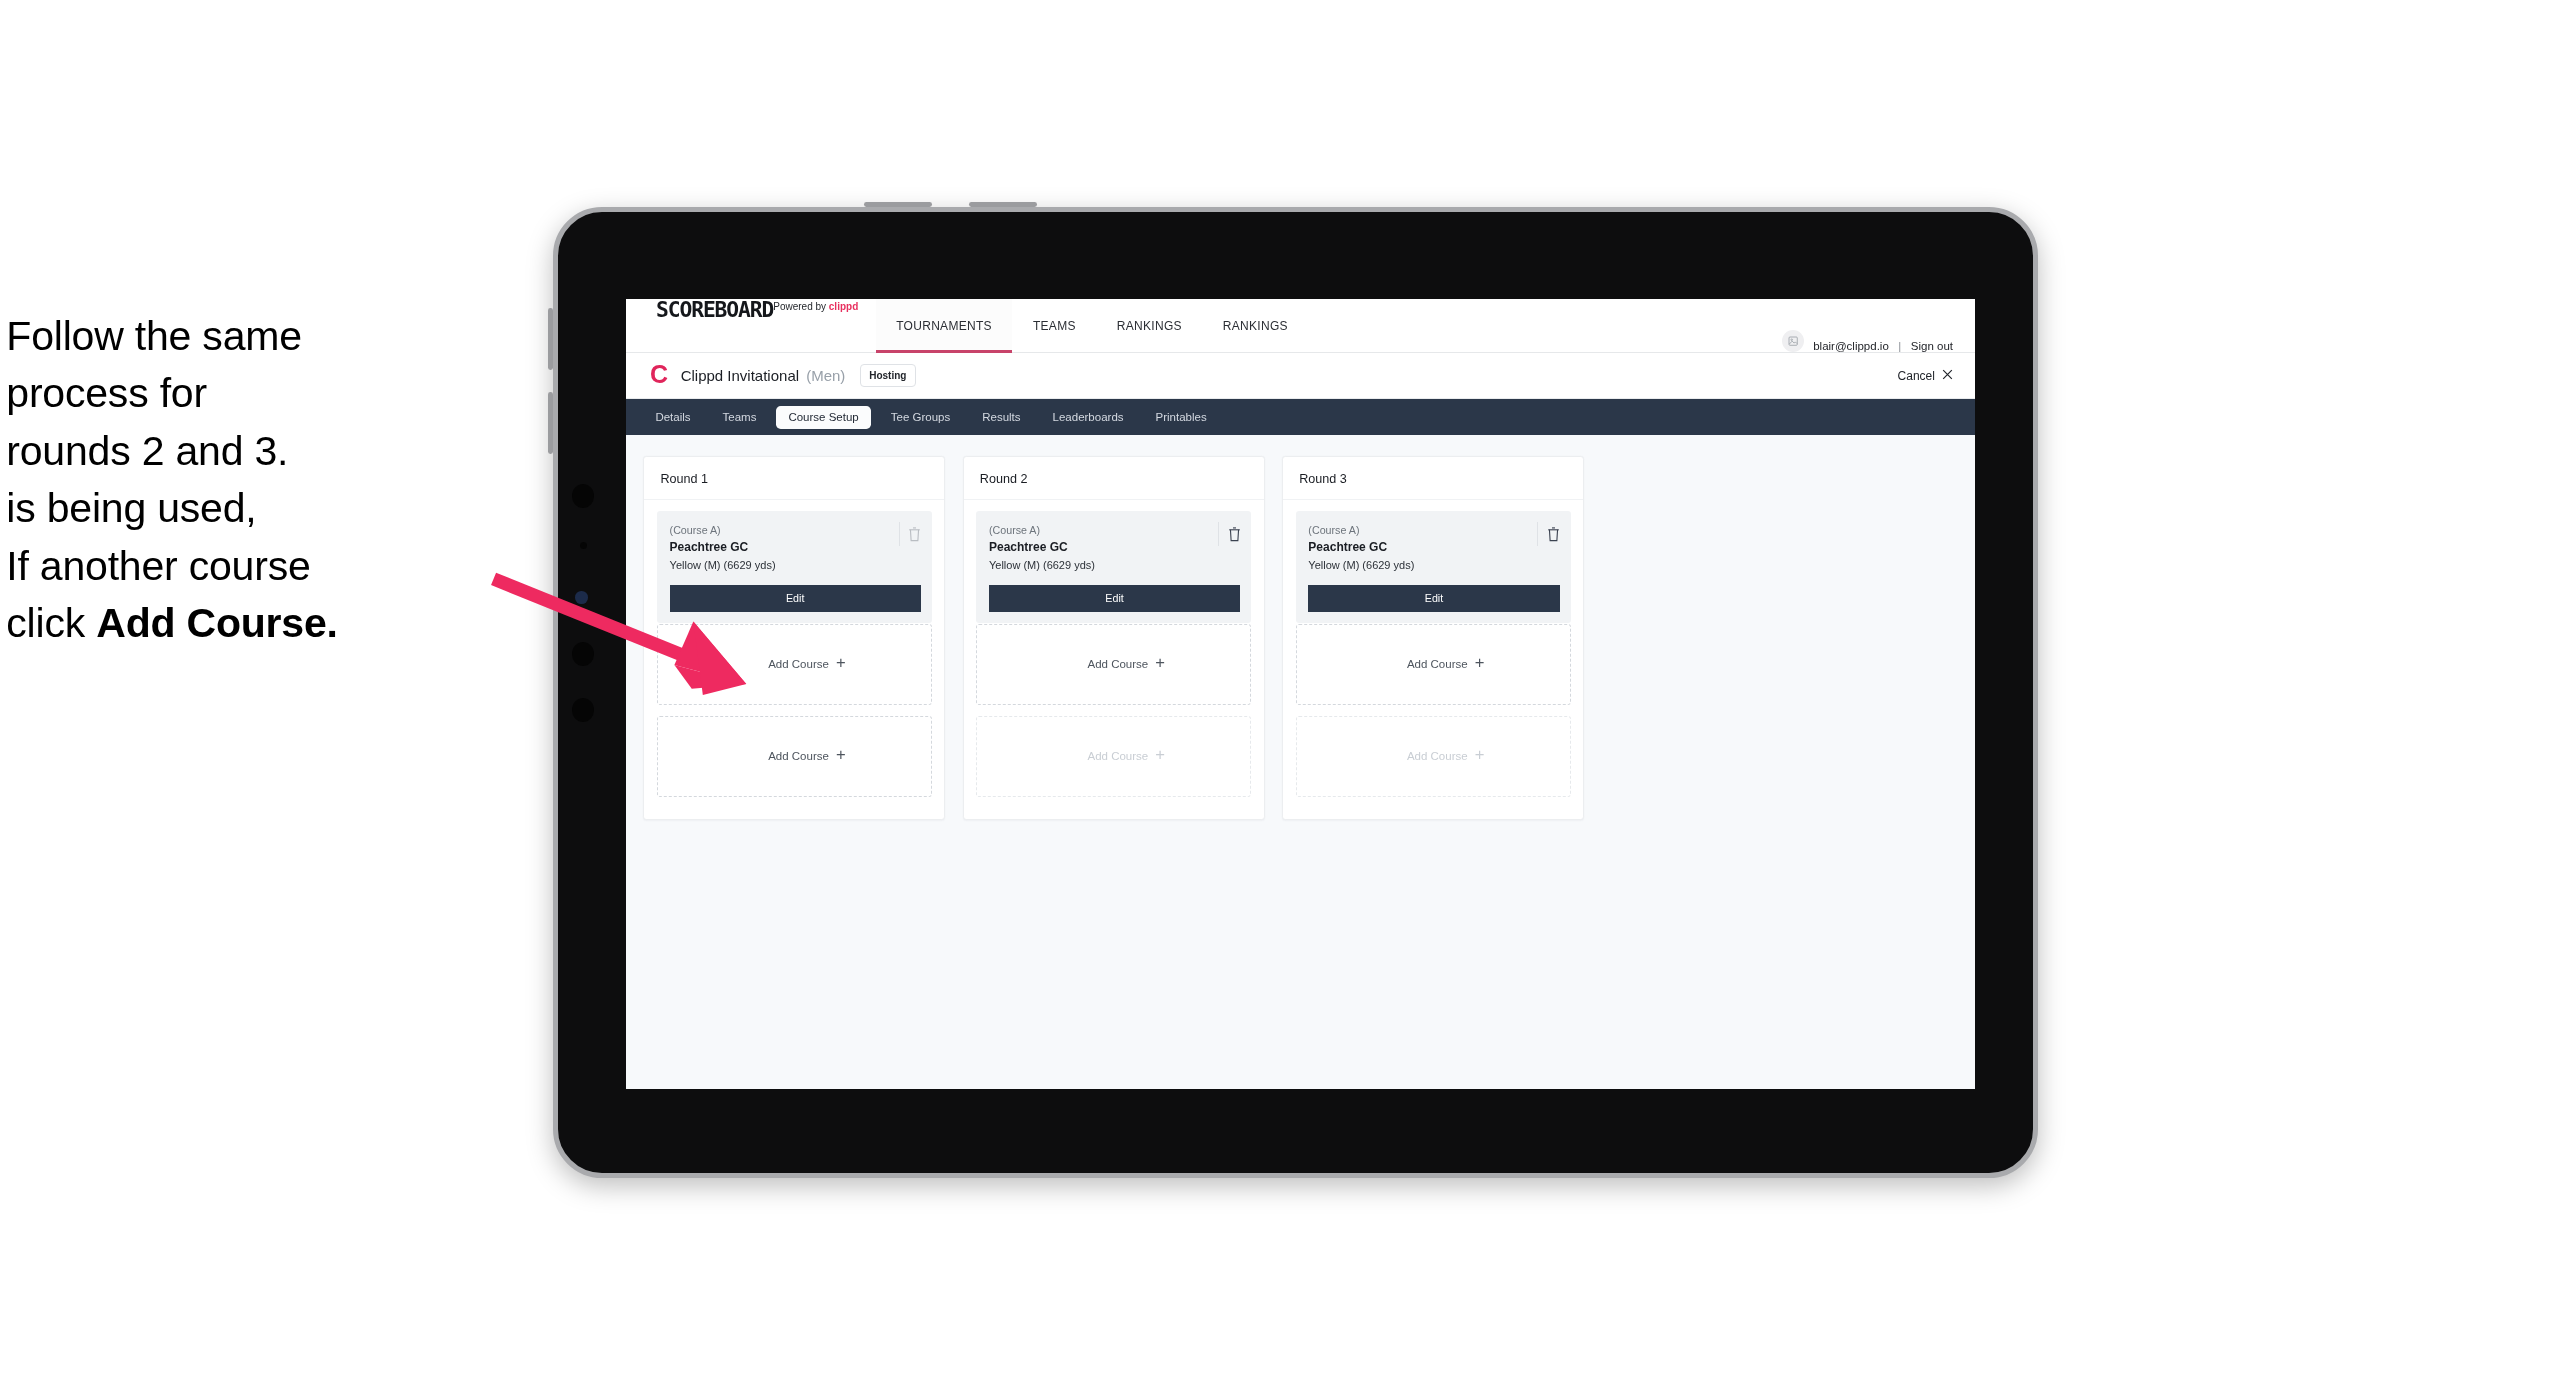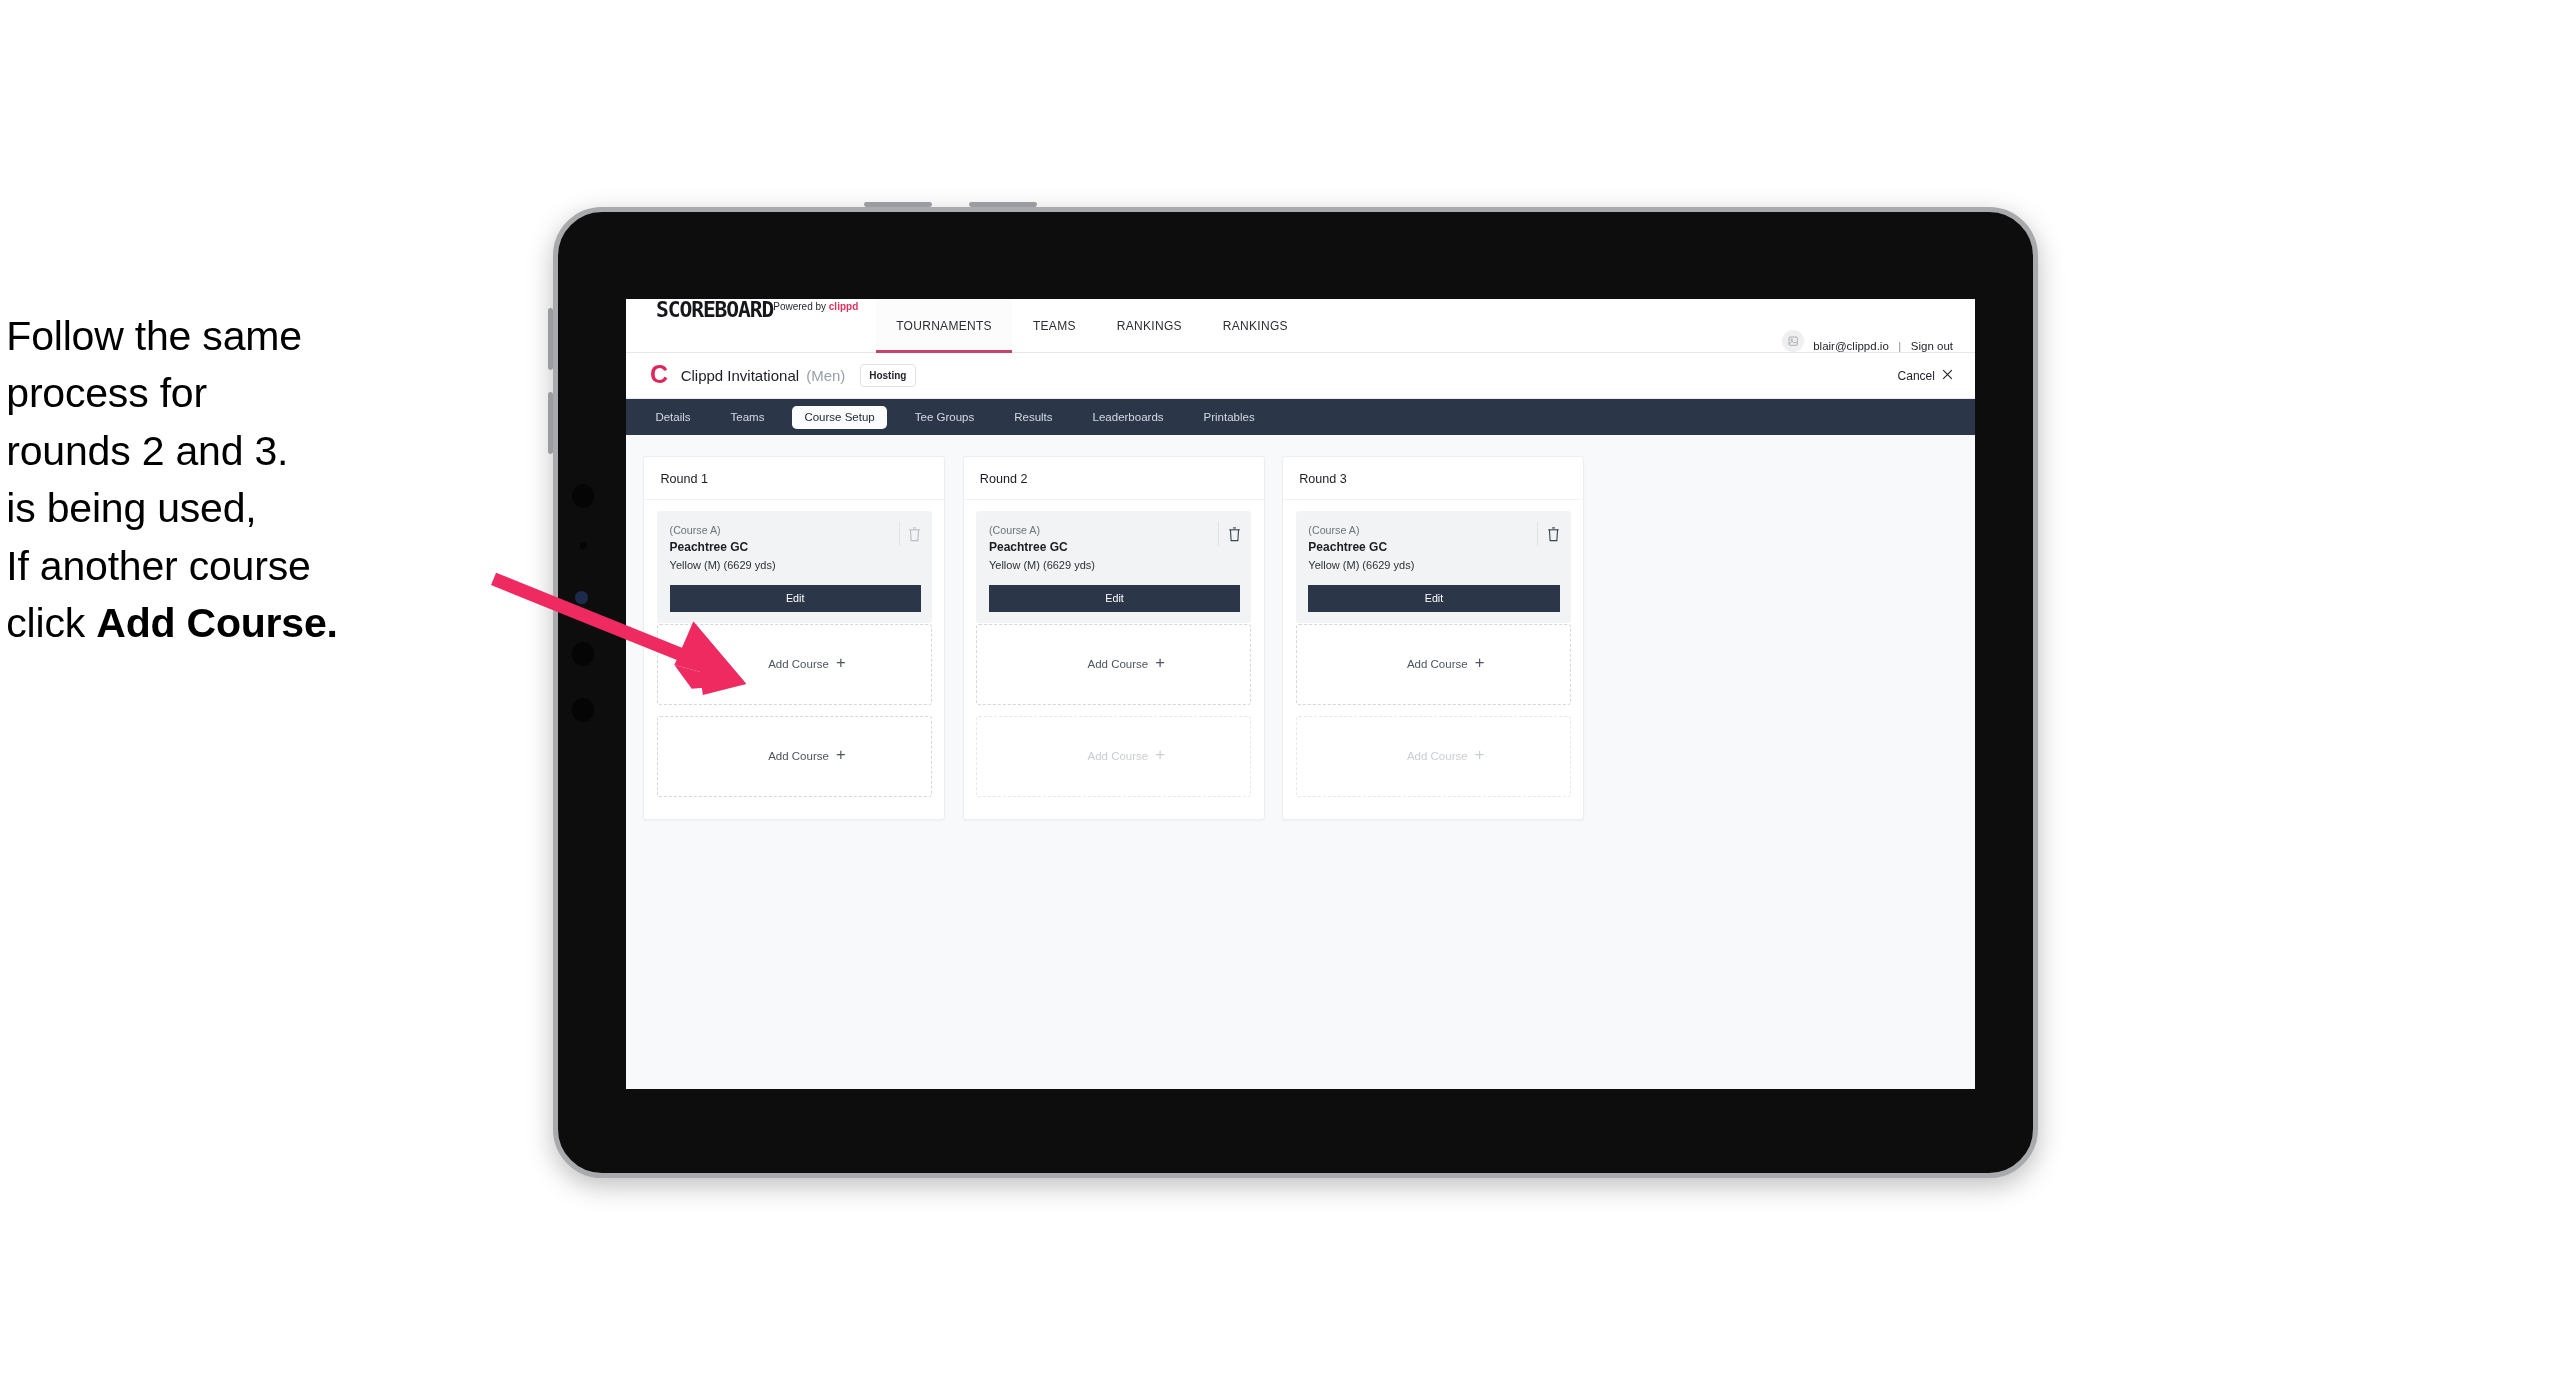--- a/index.html
+++ b/index.html
@@ -127,21 +127,21 @@
     font-size: 10px; font-weight: bold; color: #22252b; background:#fff;
   }
   .cancel-wrap {
     margin-left: auto; display:flex; align-items:center; gap:7.1px;
     font-size: 12px; color: #22252b; cursor: pointer;
   }
 
   
   .tabstrip {
     height: 36px; background: #2b3749;
-    display: flex; align-items: center; padding-left: 17.4px; gap: 16px;
+    display: flex; align-items: center; padding-left: 17.4px; gap: 8px;
   }
   .tab {
     font-size: 11.5px; color: #d4d9e1; padding: 5.5px 12px;
     border-radius: 4.7px; cursor: pointer; white-space: nowrap;
   }
   .tab.active { background: #fbfcfd; color: #1d2430; font-weight: normal; }
 
   
   .content { padding: 20.5px 0 0 17.4px; background: #f7f9fb; height: 654px; }
   .rounds { display: flex; gap: 17.4px; align-items: flex-start; }

